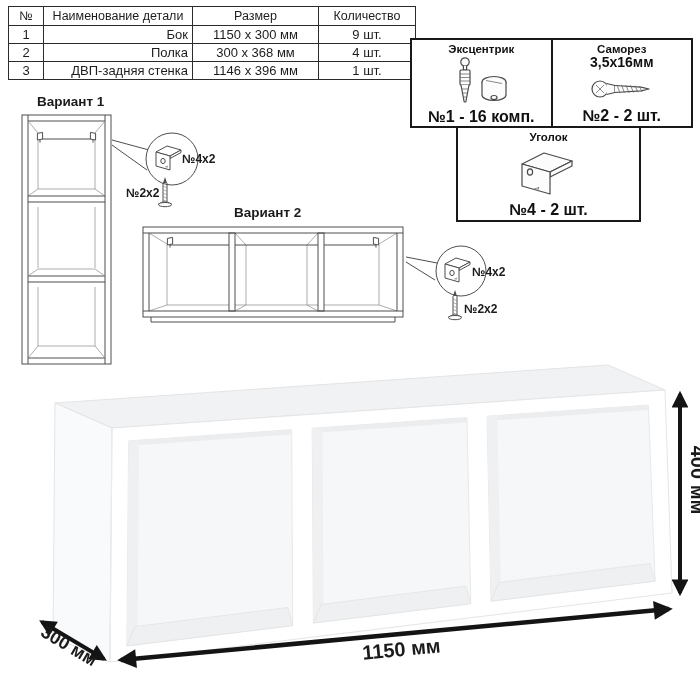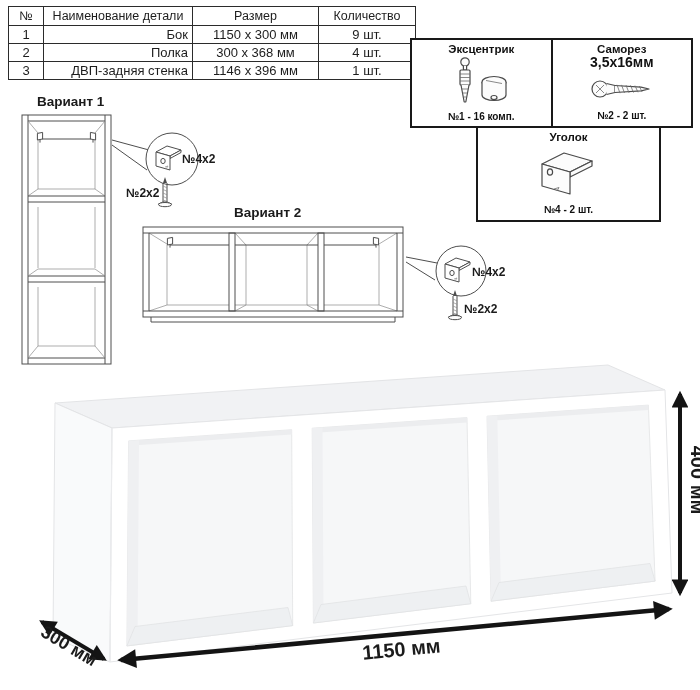--- a/index.html
+++ b/index.html
@@ -20,31 +20,31 @@
     white-space:nowrap;overflow:hidden;font-weight:normal;
   }
   #parts-table th{font-size:12.5px;text-align:center;height:18px;}
   .col-num{width:26px;text-align:center;}
   .col-name{width:140px;text-align:right;}
   .col-size{width:117px;text-align:center;}
   .col-qty{width:88px;text-align:center;margin-top:24px;}
   
   .hw-row{position:absolute;display:flex;}
   #hw-top{left:410px;top:38px;width:283px;height:90px;}
-  #hw-bottom{left:476px;top:126px;width:185px;height:96px;}
+  #hw-bottom{left:456px;top:126px;width:185px;height:96px;}
   .hw-cell{
     flex:1;border:2px solid #191919;margin-left:-2px;background:#fff;
     display:flex;flex-direction:column;align-items:center;
     box-sizing:border-box;padding:3px 2px 3px 2px;z-index:2;
   }
   .hw-cell:first-child{margin-left:0;}
   .hw-title{font-weight:bold;font-size:11.5px;line-height:13px;text-align:center;color:#111;}
   .hw-sub{font-weight:bold;font-size:14px;line-height:13px;text-align:center;color:#111;}
   .hw-iconbox{flex:1;display:flex;align-items:center;justify-content:center;}
-  .hw-qty{font-weight:bold;font-size:10px;line-height:13px;color:#111;padding-bottom:1px;white-space:nowrap;}
+  .hw-qty{font-weight:bold;font-size:16px;line-height:13px;color:#111;padding-bottom:1px;white-space:nowrap;}
   
   #overlay{position:absolute;left:0;top:0;}
   #overlay text{font-family:"Liberation Sans",sans-serif;fill:#1b1b1b;}
   .vtitle{font-size:13.5px;font-weight:bold;}
   .clabel{font-size:12px;font-weight:bold;}
   .dim{font-size:20px;font-weight:bold;}
   .dim-small{font-size:18px;font-weight:bold;}
   .ln{stroke:#4e4e4e;stroke-width:1;fill:none;}
   .lnf{stroke:#4e4e4e;stroke-width:1;fill:#ffffff;}
   .persp{stroke:#8a8a8a;stroke-width:0.7;fill:none;}

